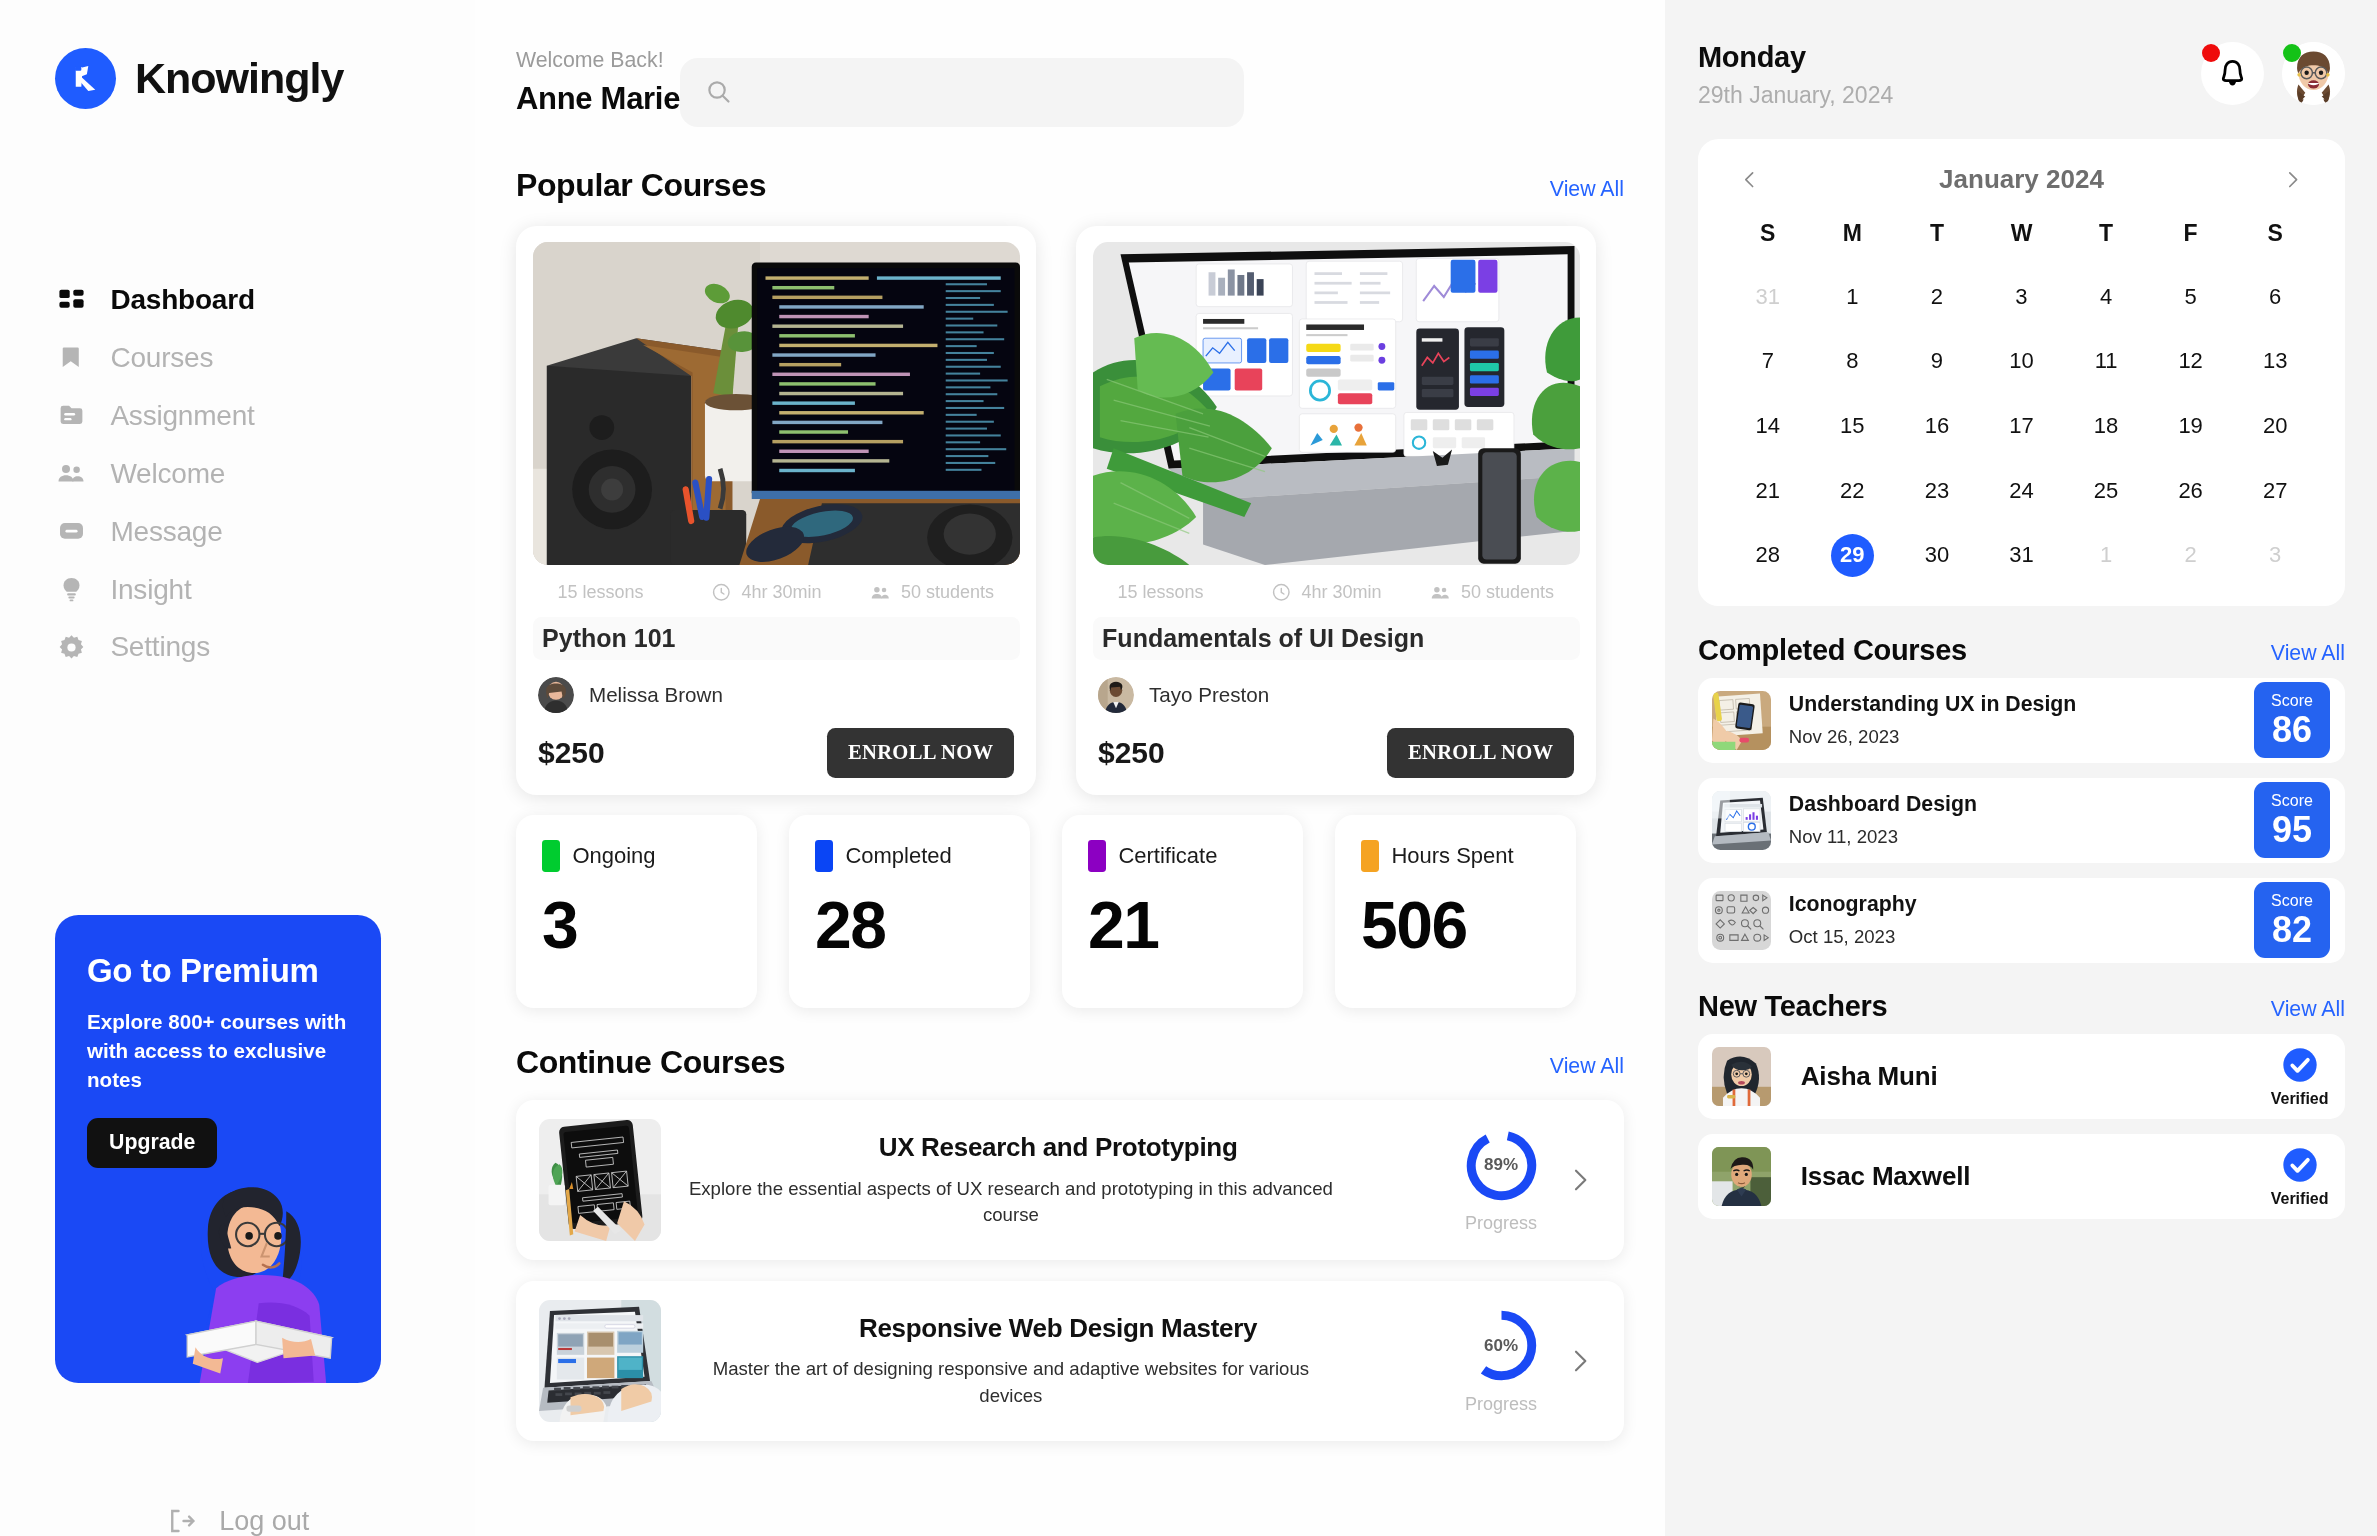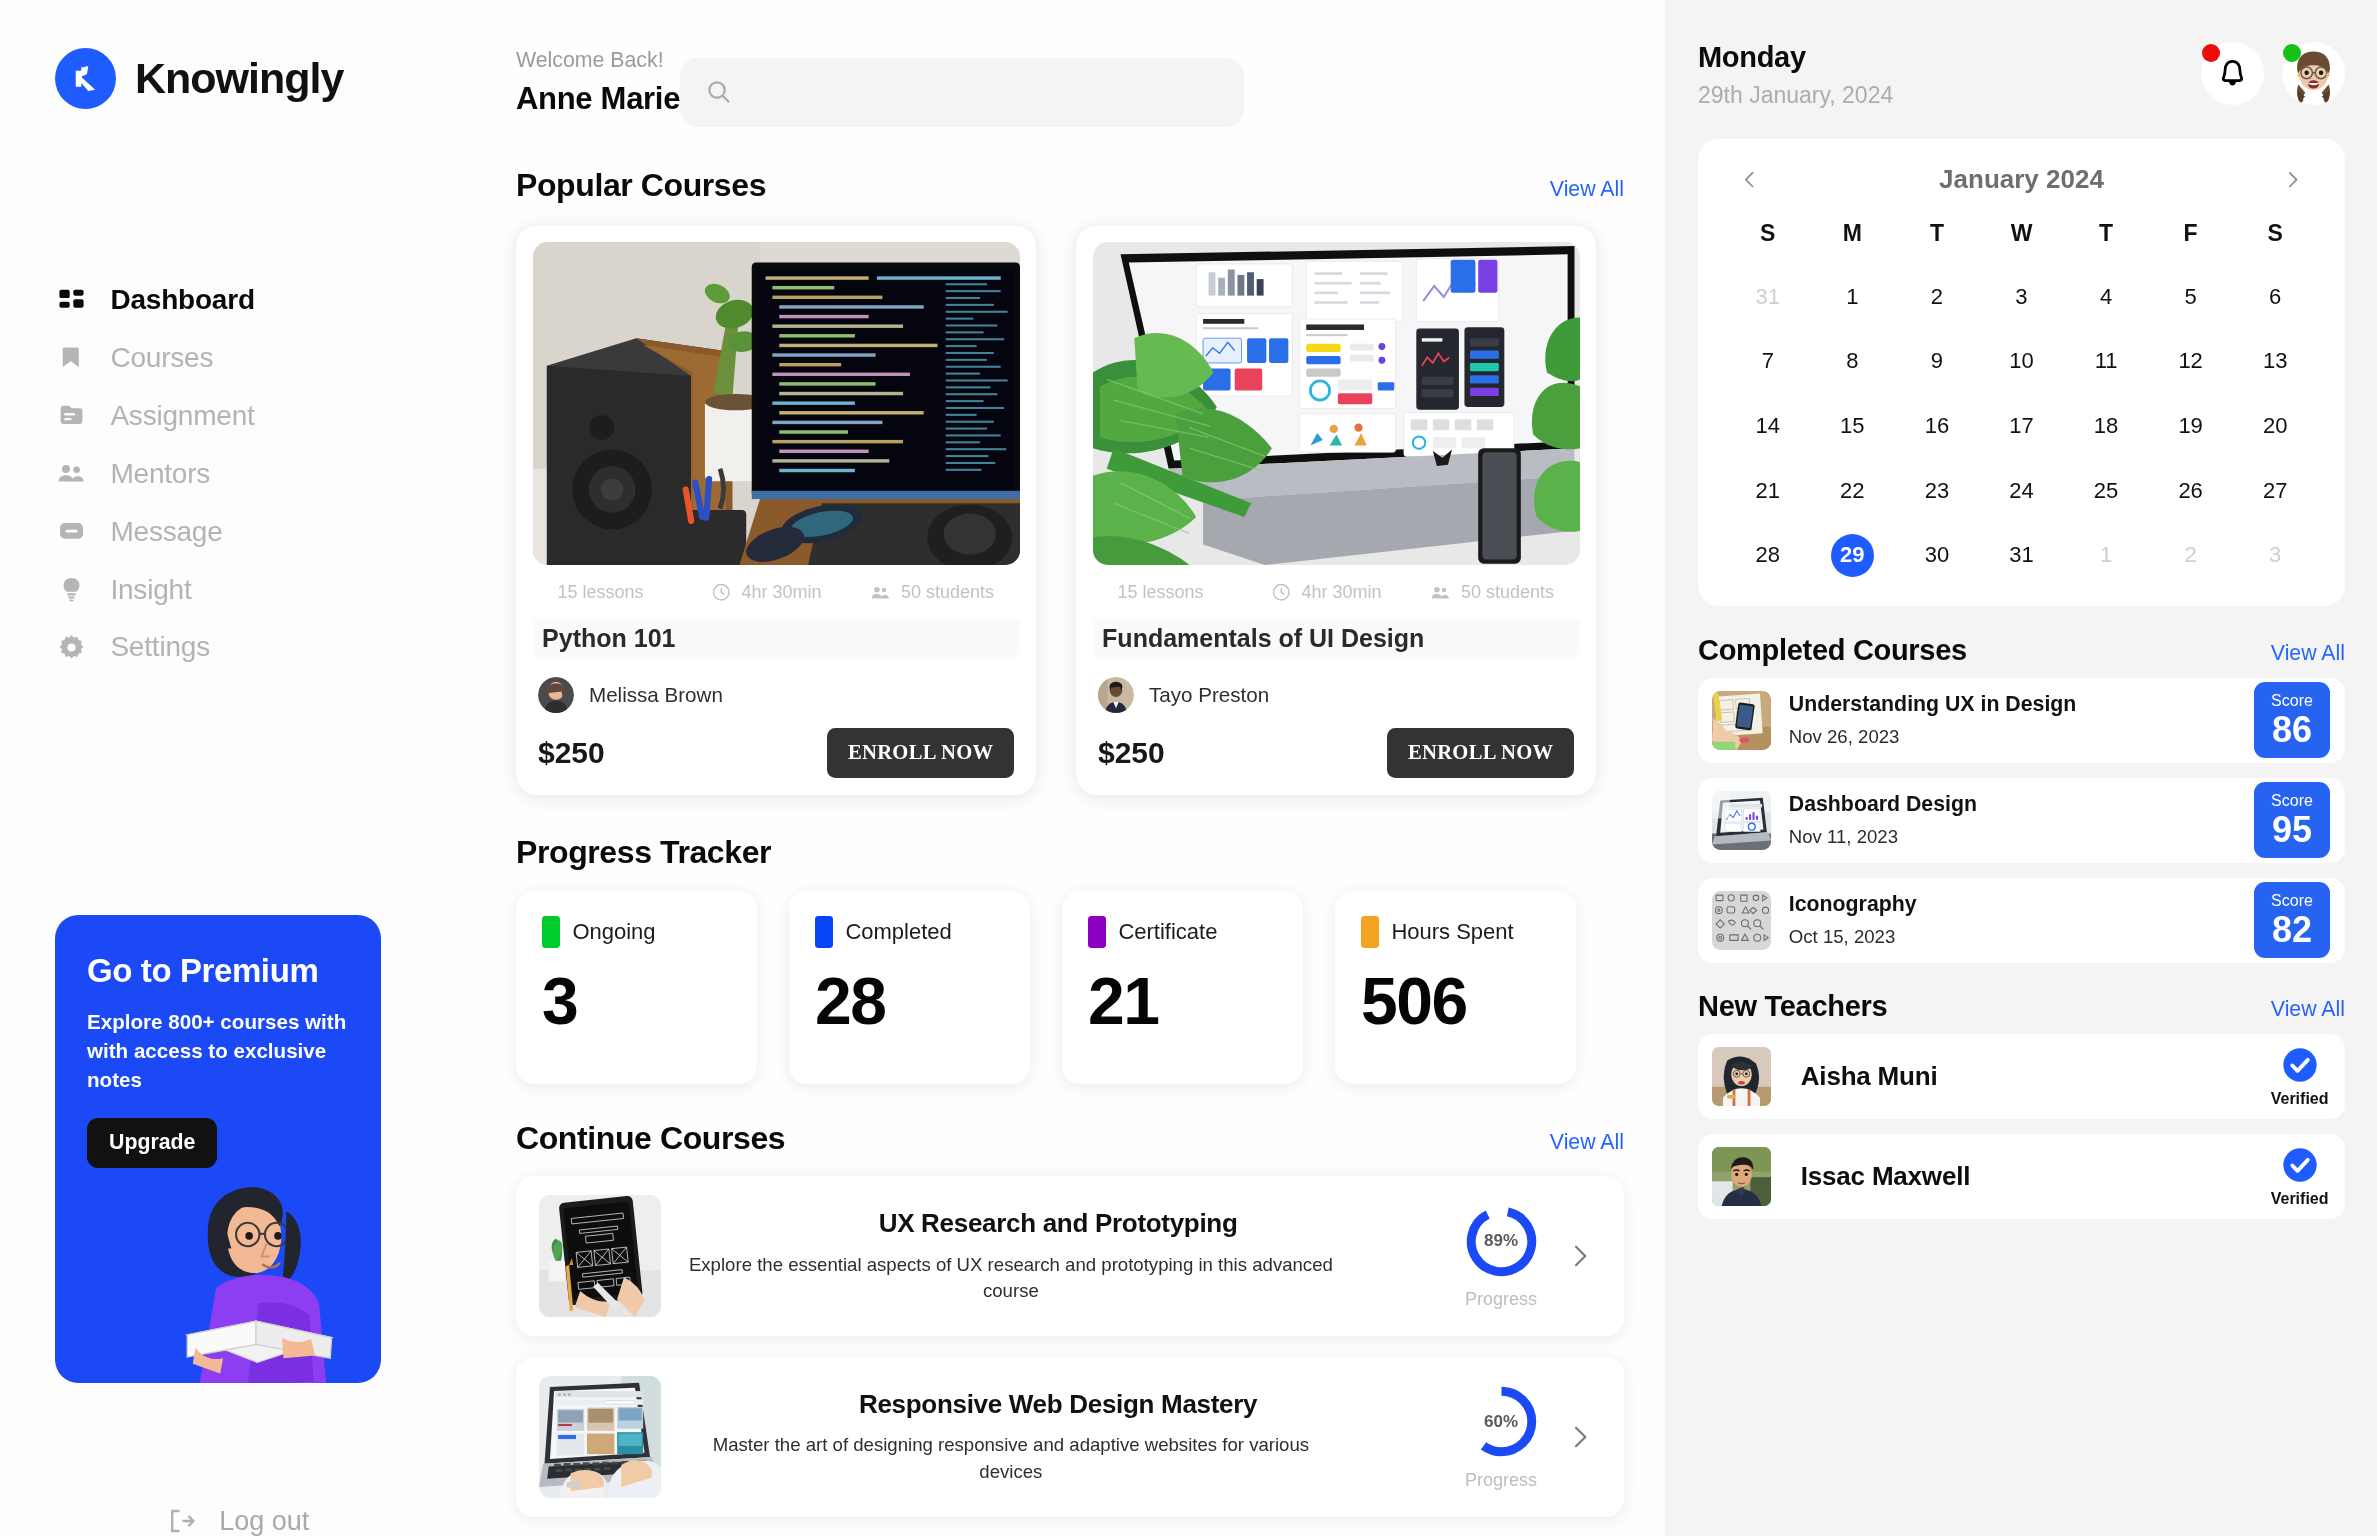--- a/index.html
+++ b/index.html
@@ -276,21 +276,21 @@
       </div>
       <div class="nav-item">
         <span class="nav-ico">
           <svg width="30" height="30" viewBox="0 0 24 24">
               <circle cx="8" cy="8" r="3.2" fill="#b5b5b5"></circle>
               <circle cx="16.5" cy="8.5" r="2.6" fill="#b5b5b5"></circle>
               <path d="M2 18c0-3.3 2.7-5 6-5s6 1.7 6 5z" fill="#b5b5b5"></path>
               <path d="M13 18c0-2.7 1.9-4.2 4.3-4.2S22 15.3 22 18z" fill="#b5b5b5"></path>
             </svg>
         </span>
-        <span class="nav-label">Mentors</span>
+        <span class="nav-label">Welcome</span>
       </div>
       <div class="nav-item">
         <span class="nav-ico">
           <svg width="29" height="29" viewBox="0 0 24 24">
               <rect x="2.5" y="5" width="19" height="13" rx="4" fill="#b5b5b5"></rect>
               <rect x="7" y="10.6" width="10" height="2.2" rx="1.1" fill="#fff"></rect>
             </svg>
         </span>
         <span class="nav-label">Message</span>
       </div>
@@ -669,23 +669,20 @@
           <span class="author-name">Tayo Preston</span>
         </div>
 
         <div class="price-row">
           <span class="price">$250</span>
           <button class="enroll-btn">ENROLL NOW</button>
         </div>
       </div>
     </div>
 
-    <div class="sec-head prog-head">
-      <div class="sec-title">Progress Tracker</div>
-    </div>
 
     <div class="stat-grid">
       <div class="stat-card">
         <div class="stat-lab">
           <span class="stat-swatch" style="background:#00cc2f"></span>
           <span class="stat-name">Ongoing</span>
         </div>
         <div class="stat-val">3</div>
       </div>
       <div class="stat-card">

